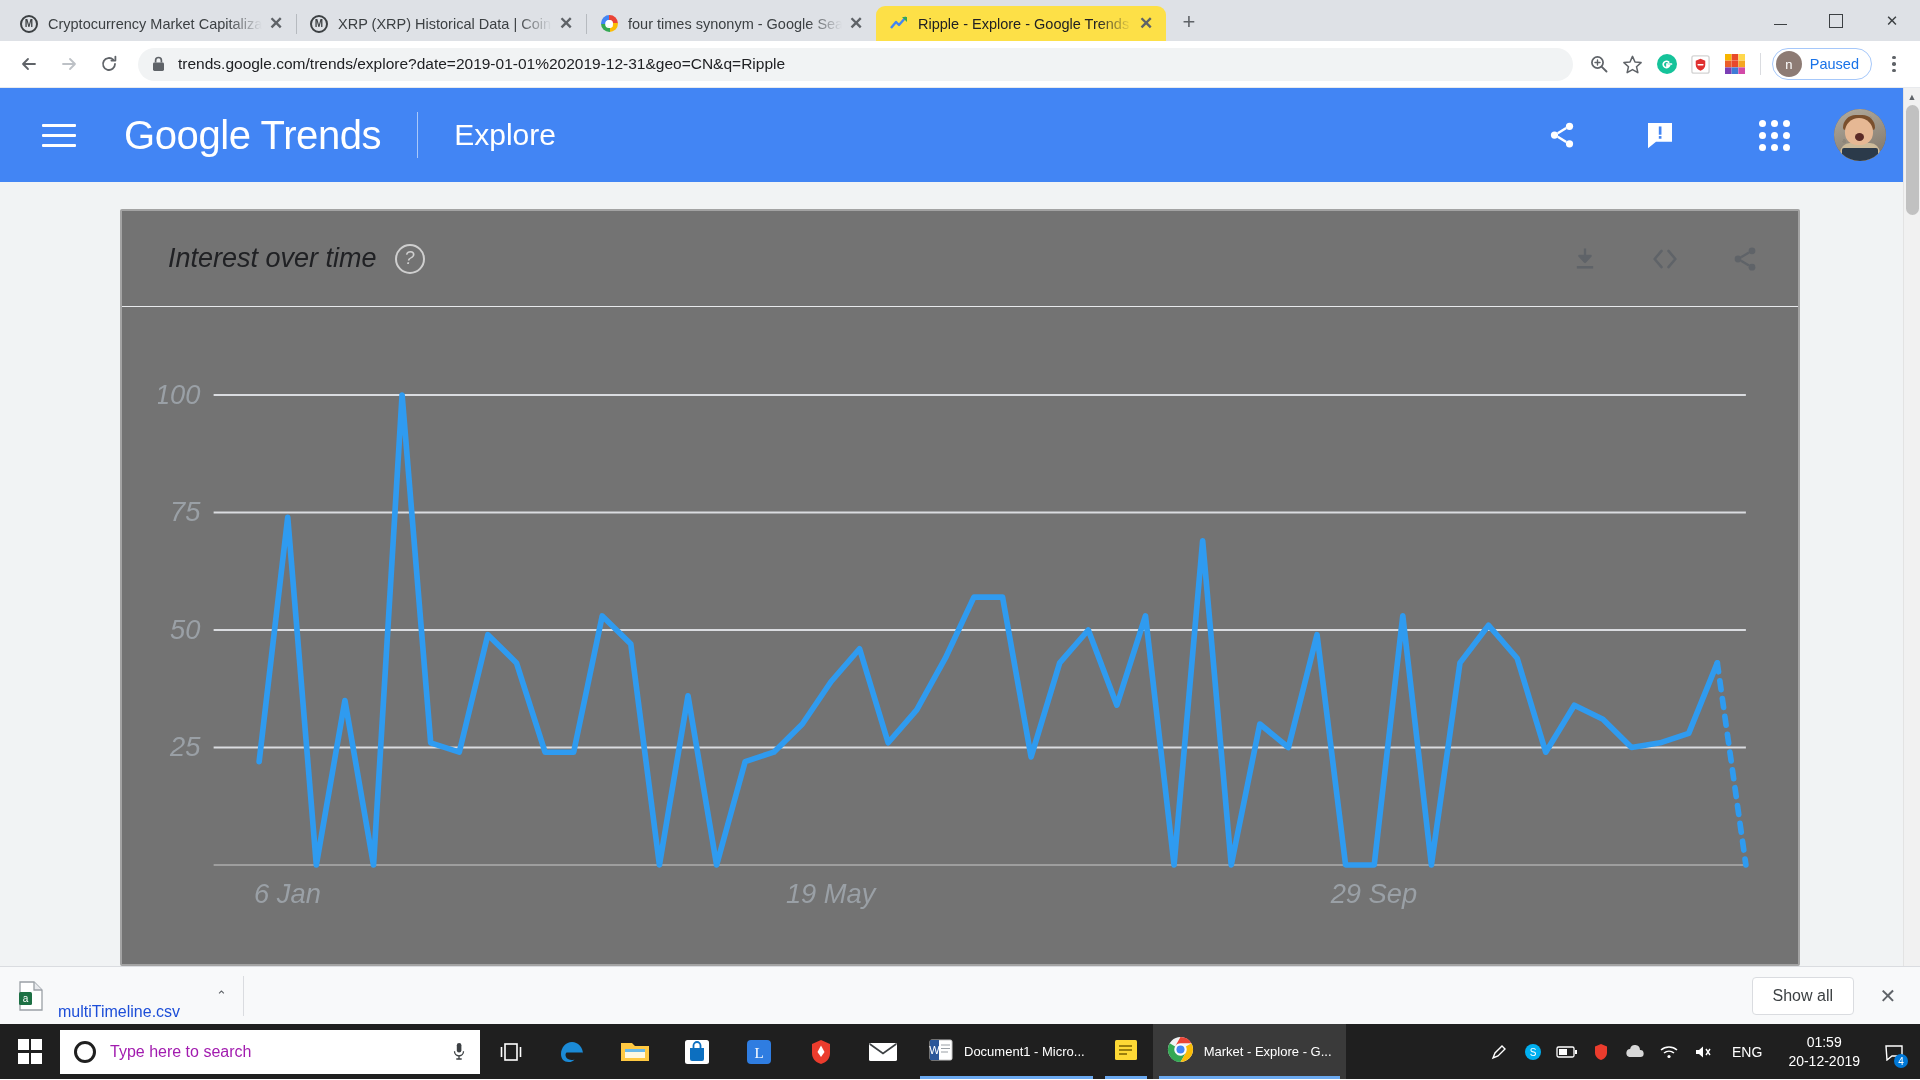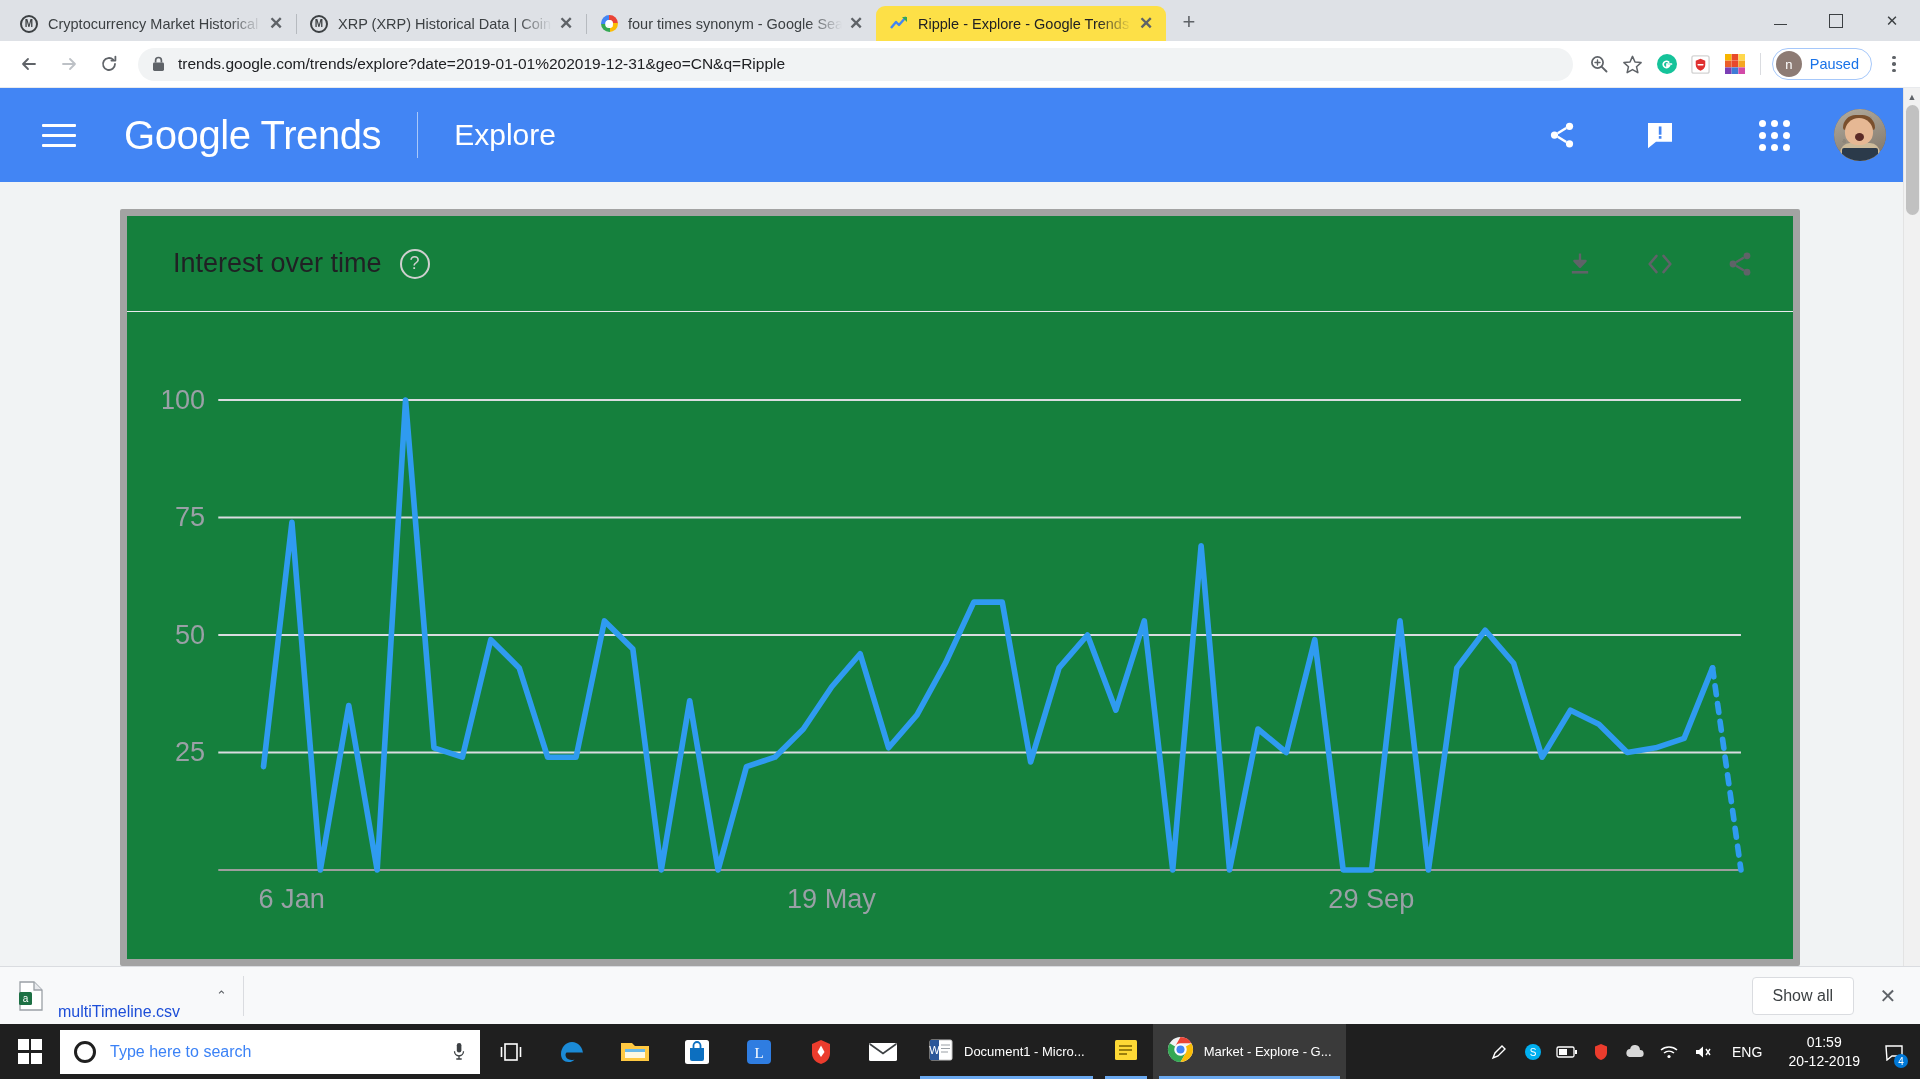--- a/index.html
+++ b/index.html
@@ -263,24 +263,25 @@
 
   .gap-strip { height: 27px; background:#f1f3f4; }
 
   
   .content {
     background: #f1f3f4;
     height: calc(100% - 94px - 27px);
     padding: 0 120px;
   }
   .card {
-    background: #15803d;
-    border: 7px solid #a3a3a3;
+    background: #737373;
+    border: 2px solid #a3a3a3;
     border-radius: 2px;
     height: 100%;
+    font-style: italic;
   }
   .card-head {
     height: 96px;
     display: flex;
     align-items: center;
     padding: 0 36px 0 46px;
     border-bottom: 1px solid #e8eaed;
   }
   .card-title { font-size: 27px; color: #202124; font-weight: 400; }
   .help-circle {
@@ -349,21 +350,21 @@
     width: 420px;
     height: 44px;
     background: #fff;
     display: flex;
     align-items: center;
     padding: 0 14px;
     gap: 14px;
     flex: 0 0 420px;
   }
   .cortana-ring { width:22px;height:22px;border-radius:50%;border:3px solid #1f1f1f; flex:0 0 22px;}
-  .search-ph { font-size: 16px; color: #3b82f6; flex: 1 1 auto; }
+  .search-ph { font-size: 16px; color: #a21caf; flex: 1 1 auto; }
   .mic { width: 14px; height: 20px; position: relative; flex:0 0 14px;}
   .tb-icon {
     width: 62px; height: 55px;
     display: flex; align-items: center; justify-content: center;
     flex: 0 0 62px;
     position: relative;
   }
   .tb-app {
     height: 55px;
     display: flex; align-items: center;
@@ -395,21 +396,21 @@
 </style>
 </head>
 <body>
 
 <div class="tabstrip">
 
   <div class="tab inactive first">
     <span class="tab-favicon">
       <span class="fav-cmc">M</span>
     </span>
-    <span class="tab-title">Cryptocurrency Market Historical</span>
+    <span class="tab-title">Cryptocurrency Market Capitaliza</span>
     <span class="tab-close">✕</span>
   </div>
 
   <div class="tab inactive">
     <span class="tab-favicon">
       <span class="fav-cmc">M</span>
     </span>
     <span class="tab-title">XRP (XRP) Historical Data | CoinM</span>
     <span class="tab-close">✕</span>
   </div>

